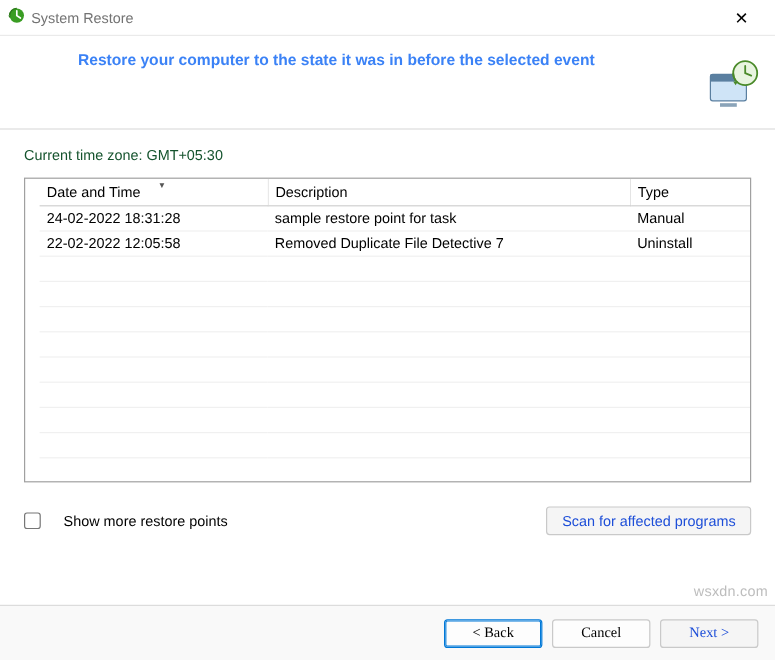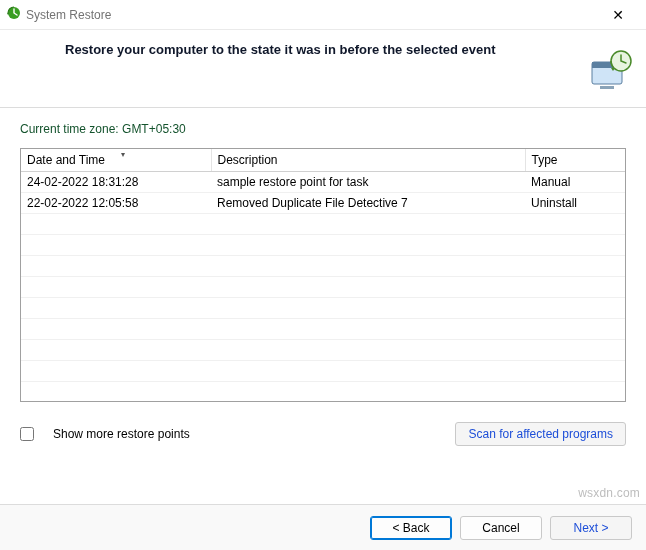--- a/index.html
+++ b/index.html
@@ -35,41 +35,42 @@
   .header-area {
     height: 78px;
     border-bottom: 1px solid #dcdcdc;
     background: #fff;
     position: relative;
     padding: 12px 18px 0 18px;
   }
   .header-area .heading {
     font-size: 13px;
     font-weight: bold;
-    color: #0f172a;
+    color: #3b82f6;
     padding-left: 47px;
   }
   .header-icon {
     position: absolute;
     right: 12px; top: 18px;
     width: 48px; height: 48px;
   }
   .body {
     padding: 14px 20px 0 20px;
   }
   .tz {
     font-size: 12px;
     color: #14532d;
     margin-bottom: 12px;
   }
   .grid {
     border: 1px solid #a0a0a0;
     background: #fff;
     height: 254px;
     overflow: hidden;
+    padding-left: 12px;
   }
   .grid table {
     width: 100%;
     border-collapse: collapse;
     table-layout: fixed;
   }
   .grid th {
     text-align: left;
     font-weight: normal;
     font-size: 12px;
@@ -137,21 +138,21 @@
     left: 0; right: 0; bottom: 0;
     height: 46px;
     border-top: 1px solid #dcdcdc;
     background: #f9f9f9;
     display: flex;
     align-items: center;
     justify-content: flex-end;
     gap: 8px;
     padding: 0 14px;
   }
-  .footer .btn { min-width: 82px; }
+  .footer .btn { min-width: 82px; font-family: Liberation Serif, serif; }
   .watermark {
     position: absolute;
     right: 6px;
     bottom: 50px;
     font-size: 12px;
     color: #bdbdbd;
     letter-spacing: 0.2px;
   }
 </style>
 </head>

